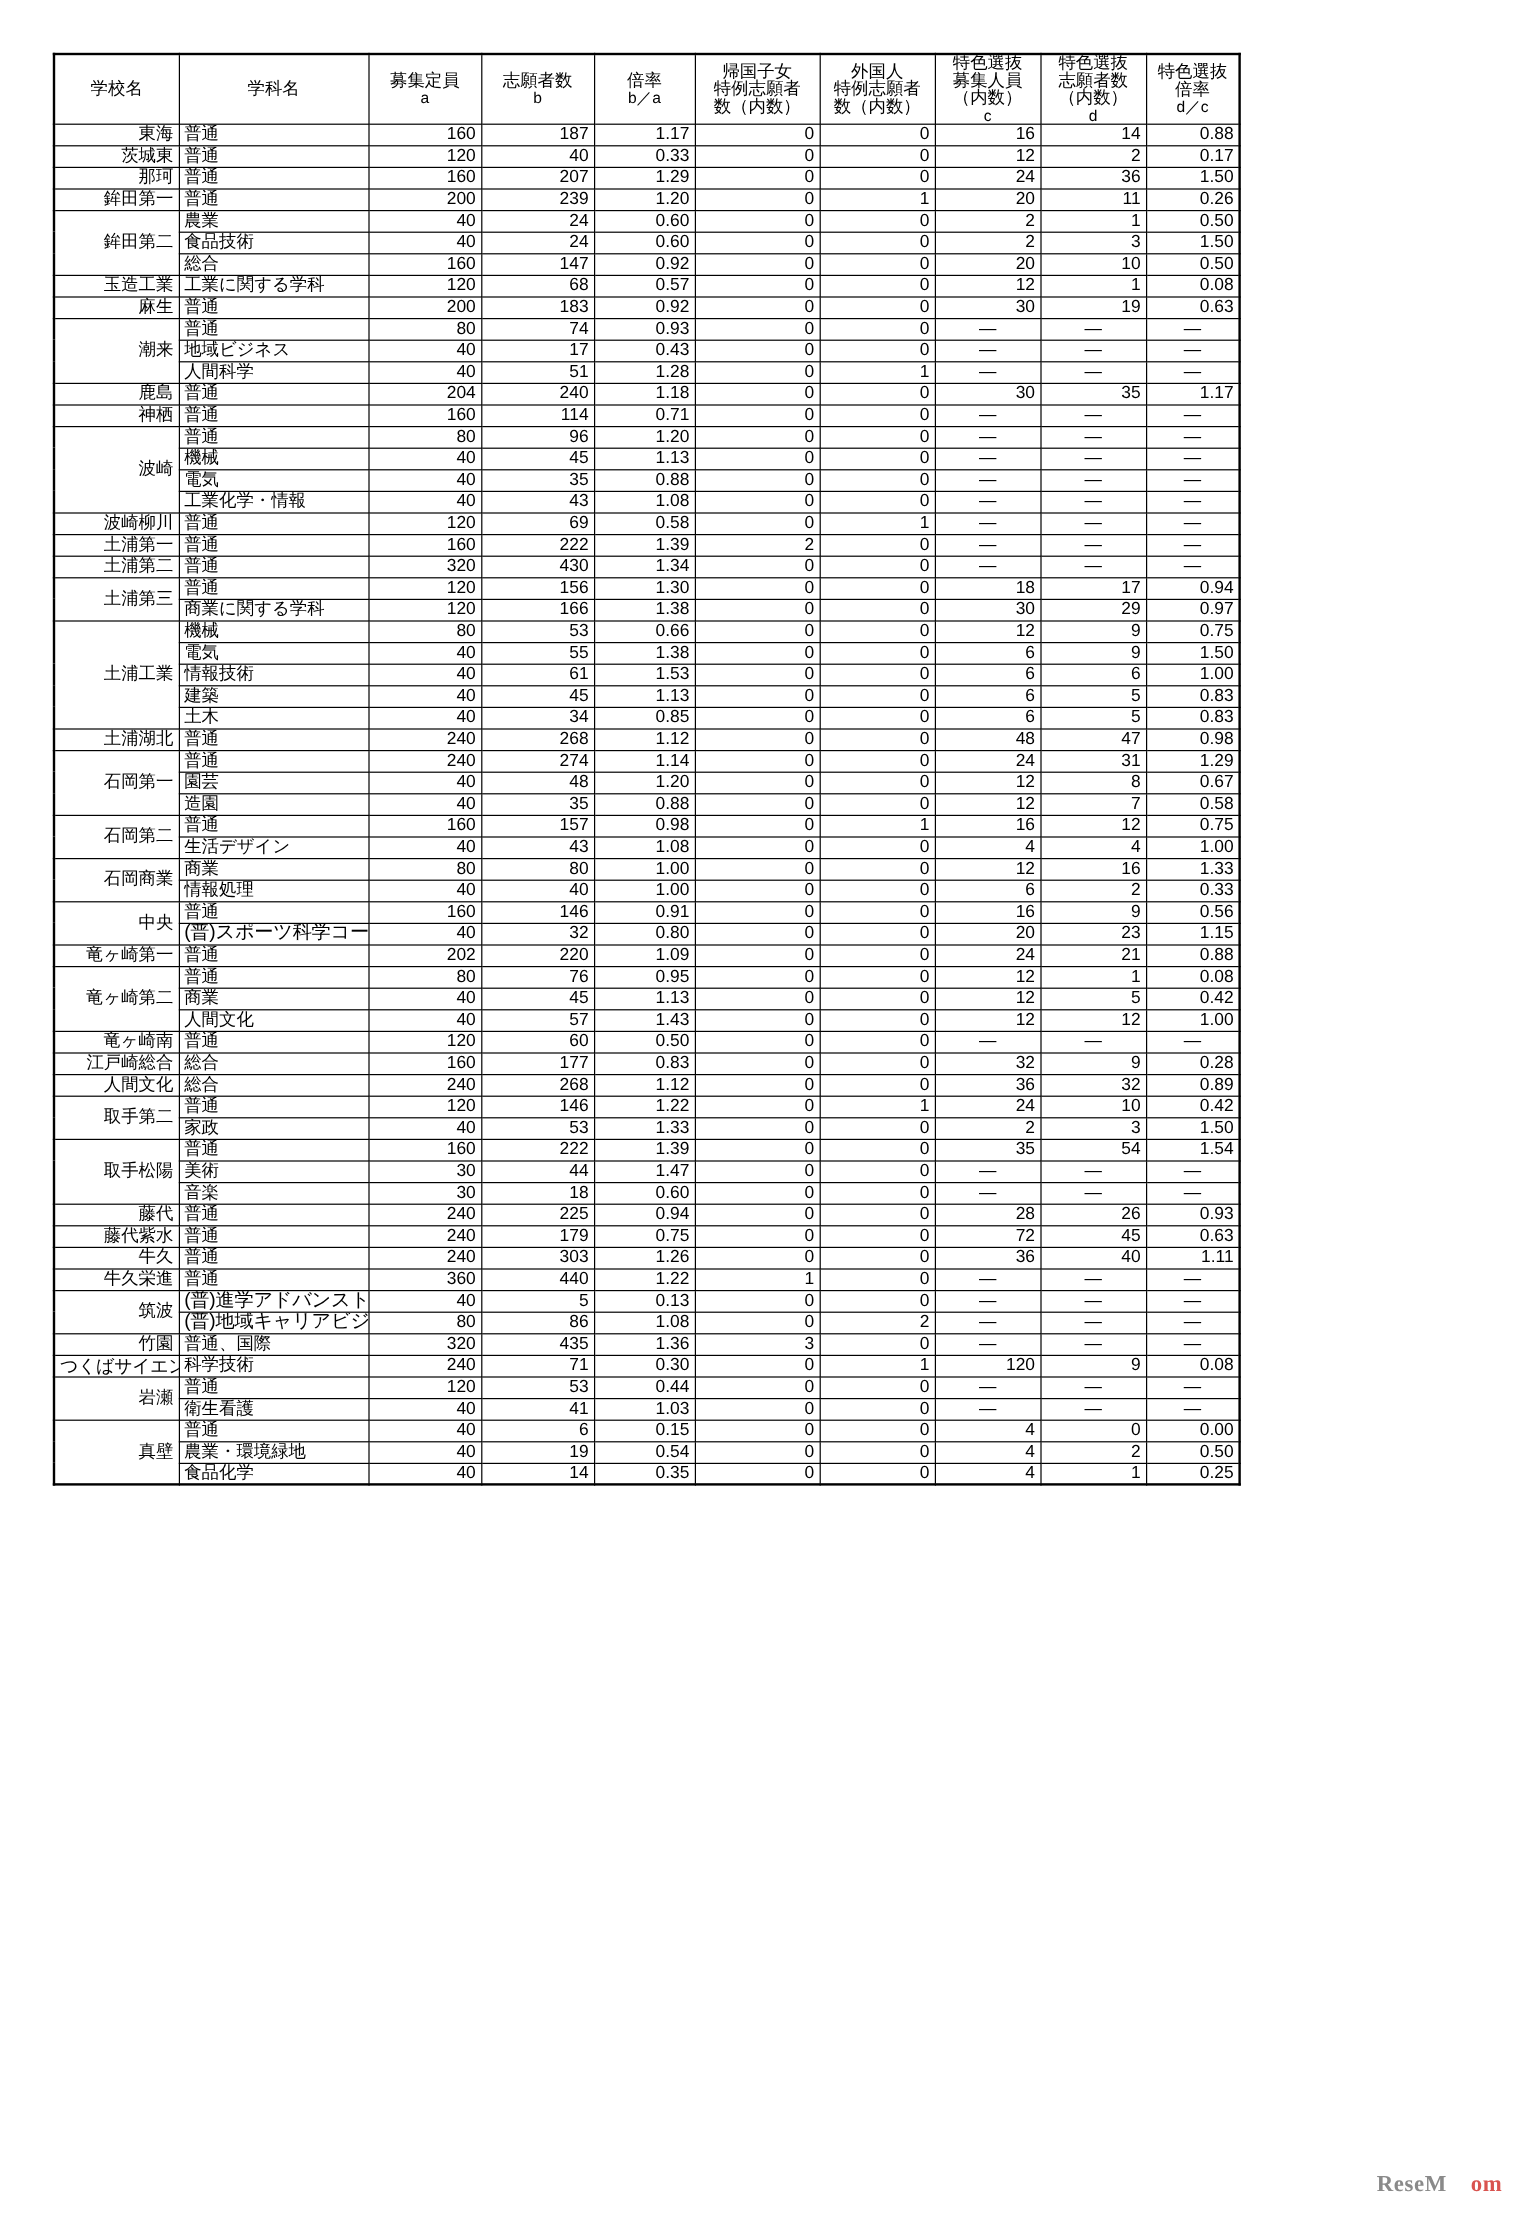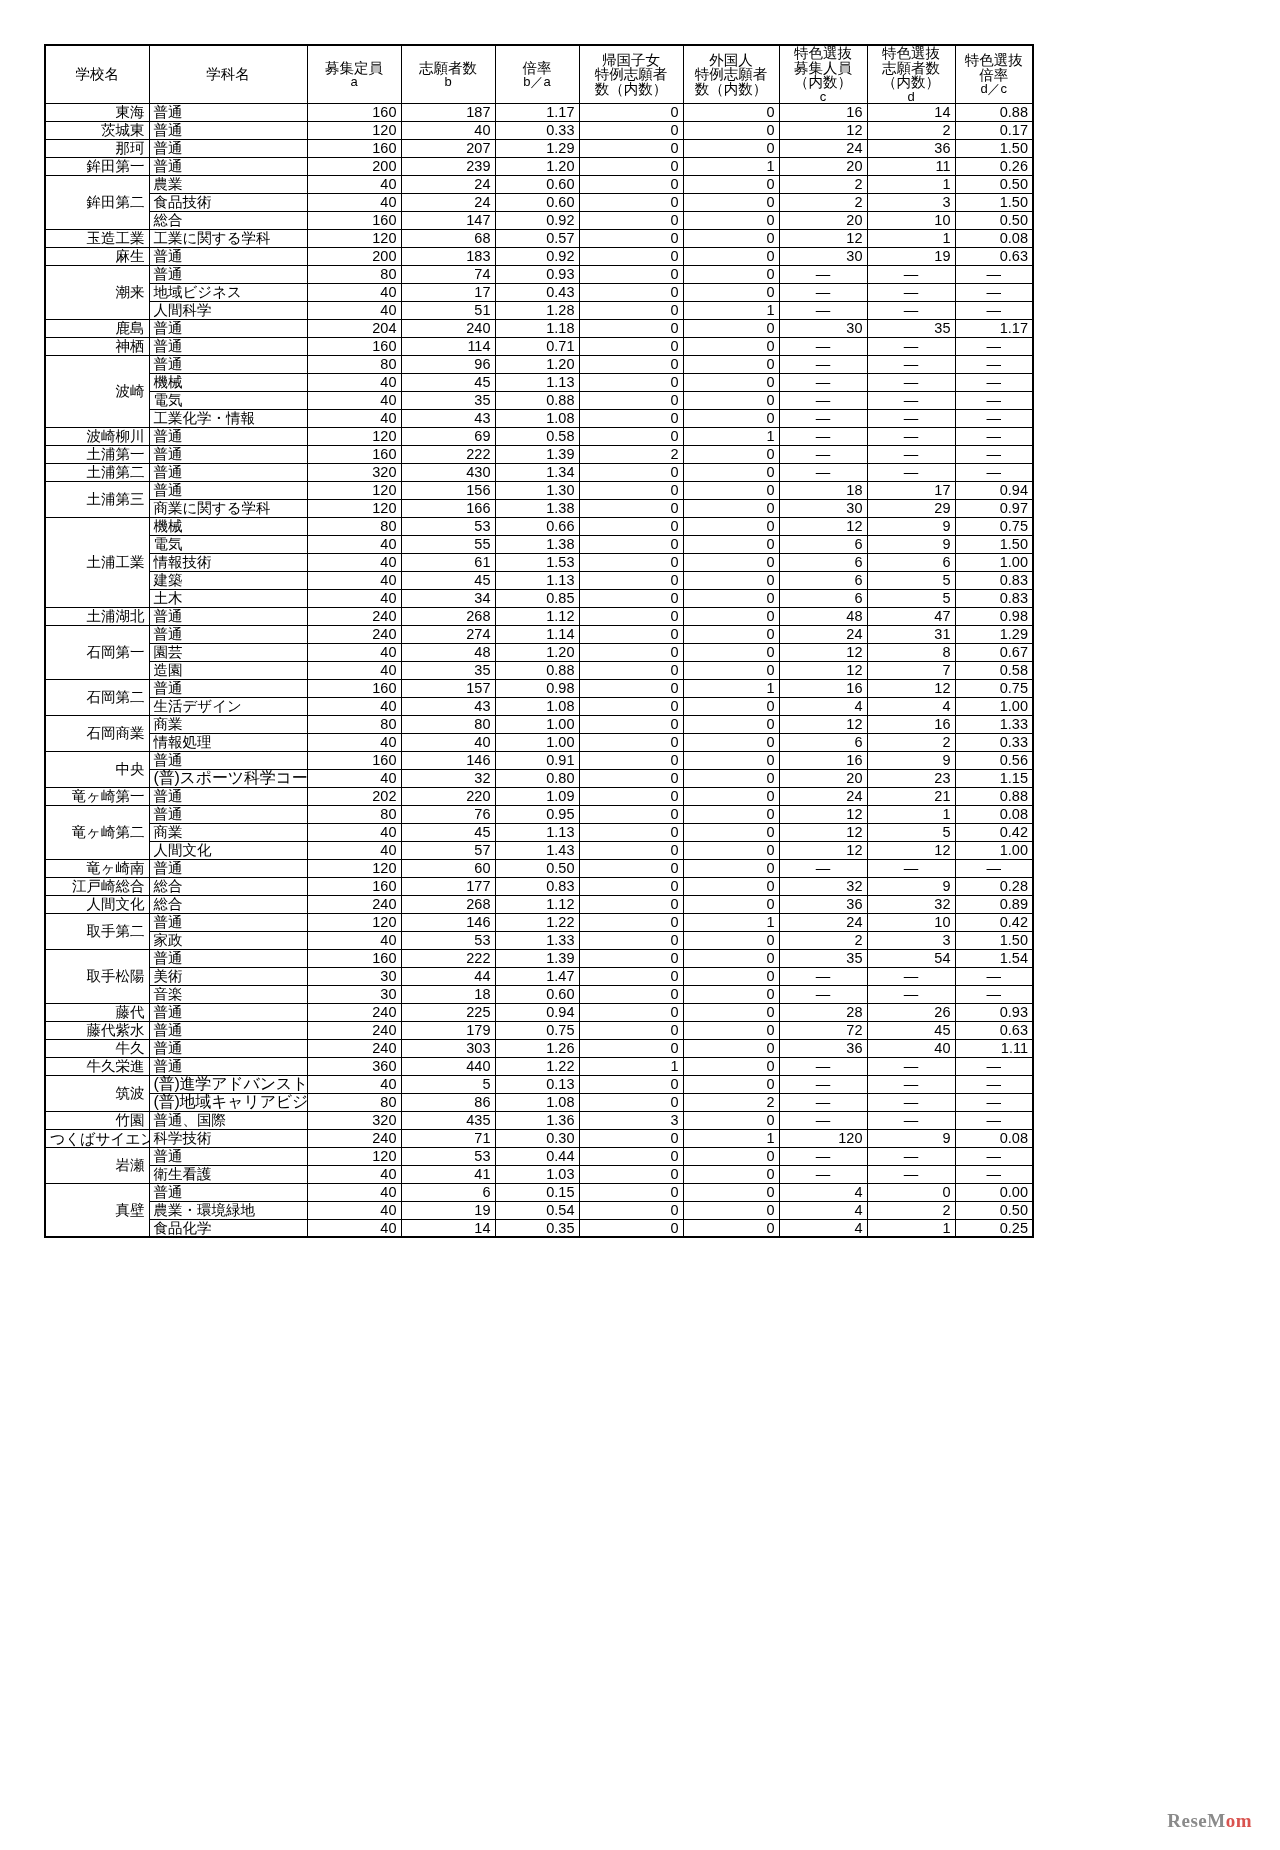--- a/index.html
+++ b/index.html
@@ -71,21 +71,21 @@
 
   #watermark{
     position:absolute;
     right:28px; bottom:18px;
     font-size:19px;
     font-weight:bold;
     letter-spacing:0.5px;
     color:#8a8a8a;
     font-family:"Liberation Serif","DejaVu Serif",serif;
   }
-  #watermark .mom{ color:#d9534f; }
+  #watermark .mom{ color:#d9534f;margin-left:20px; }
 </style>
 </head>
 <body>
 
 <div id="sheet">
   <table class="grid">
     <colgroup>
       <col class="c-school">
         <col class="c-dept">
         <col class="c-quota">

